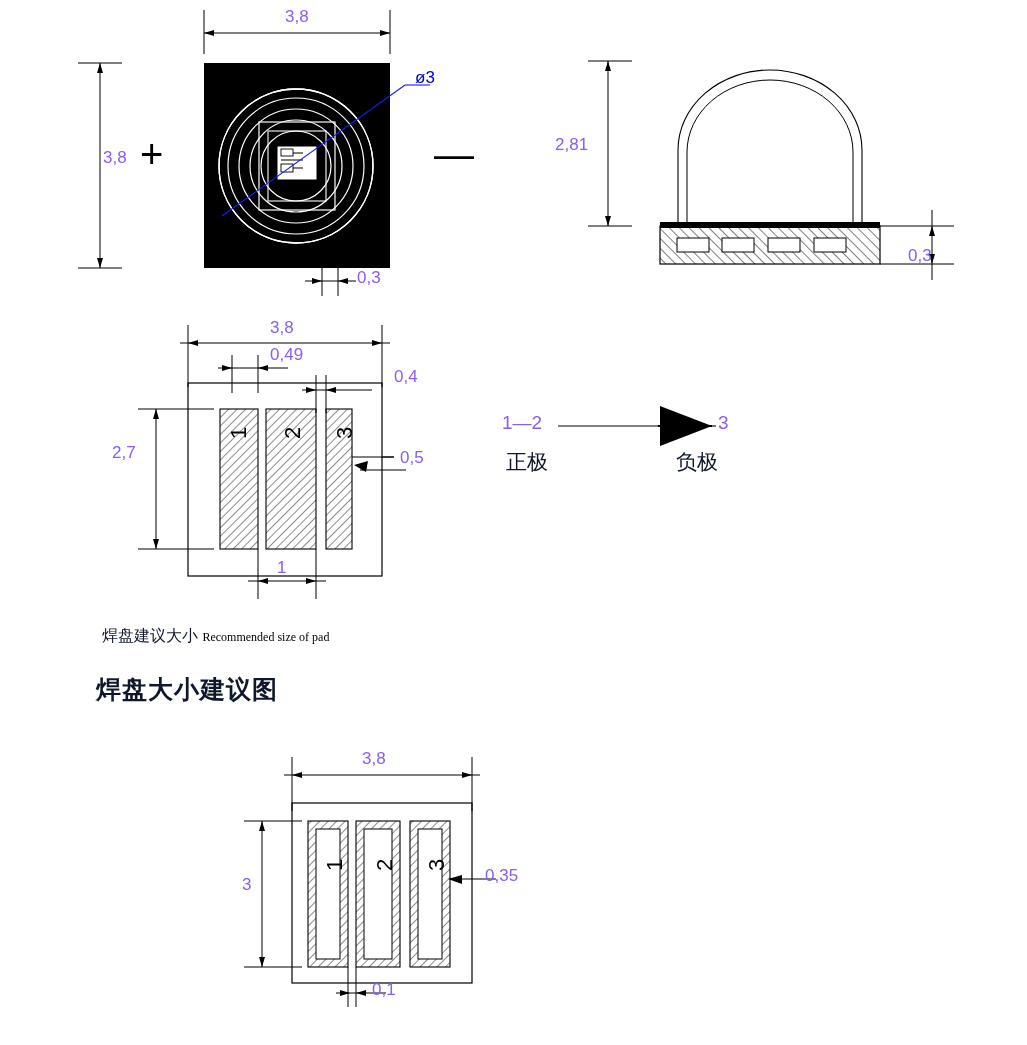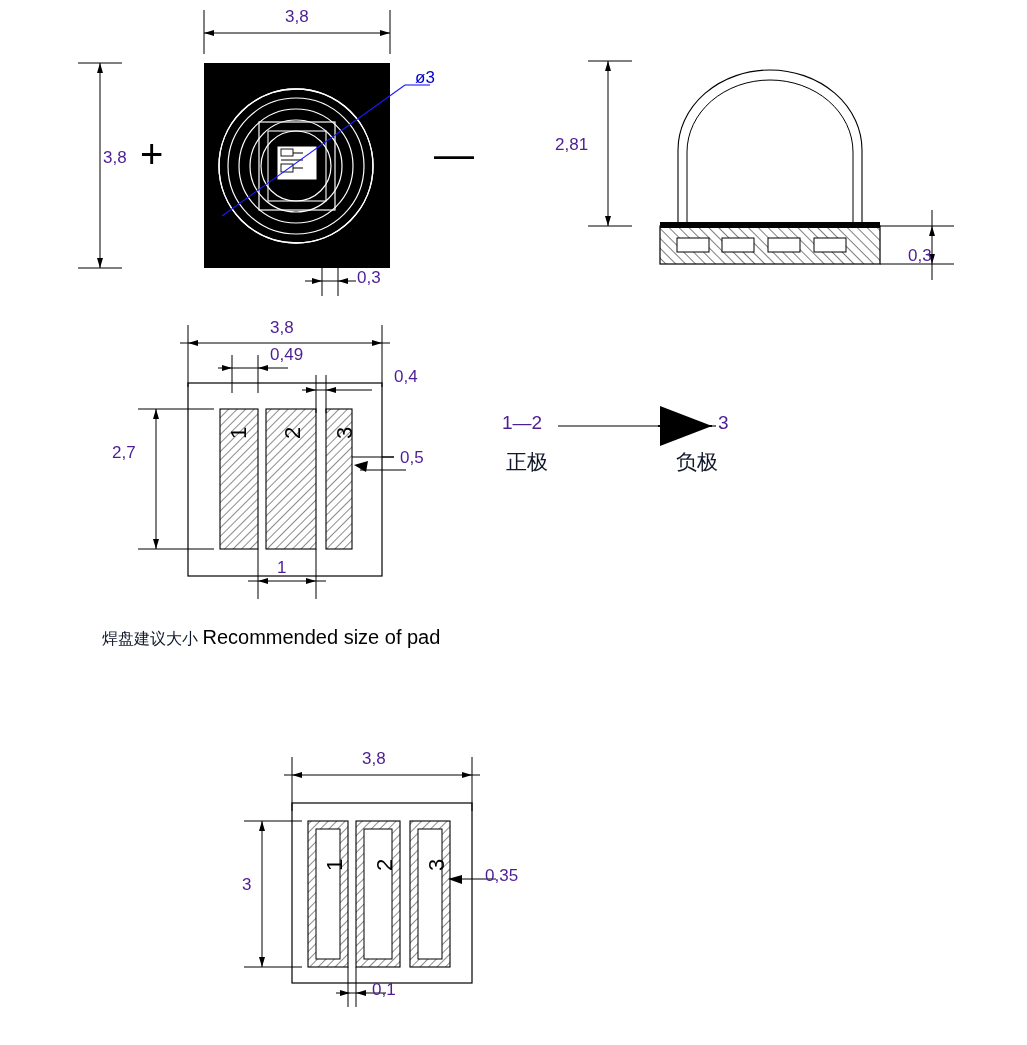--- a/index.html
+++ b/index.html
@@ -6,21 +6,21 @@
   body{
     width:1027px;height:1045px;
     background:#ffffff;
     font-family:"Liberation Sans", sans-serif;
     color:#000;
     position:relative;
     overflow:hidden;
   }
   .stage{position:absolute;left:0;top:0;width:1027px;height:1045px;}
   .abs{position:absolute;}
-  .dim{font-family:"Liberation Sans", sans-serif;font-size:17px;color:#4c1d95;white-space:nowrap;}
+  .dim{font-family:"Liberation Sans", sans-serif;font-size:17px;color:#8b5cf6;white-space:nowrap;}
   .cn{font-family:"DejaVu Sans", sans-serif;color:#0f172a;white-space:nowrap;}
   .blue{color:#0000cc;}
   svg{display:block;overflow:visible;}
   .ln{stroke:#000;stroke-width:1.1;fill:none;}
   .ln-thin{stroke:#000;stroke-width:1;fill:none;}
   .ln-blue{stroke:#1a1aff;stroke-width:1.1;fill:none;}
   .fill-black{fill:#000;}
   .none{fill:none;}
 </style>
 </head>
@@ -190,23 +190,24 @@
       <line class="ln" x1="232" y1="26" x2="232" y2="26"></line>
     </svg>
     <div class="abs dim" style="left:22px;top:12px;font-size:19px;">1—2</div>
     <div class="abs dim" style="left:238px;top:12px;font-size:19px;">3</div>
     <div class="abs cn" style="left:26px;top:48px;font-size:21px;">正极</div>
     <div class="abs cn" style="left:196px;top:48px;font-size:21px;">负极</div>
   </div>
 
   <div class="abs" style="left:102px;top:626px;">
     <span class="cn" style="font-family:Liberation Sans, sans-serif;font-size:16px;">焊盘建议大小</span>
-    <span style="font-family:Liberation Sans, sans-serif;font-size:20px;">Recommended size of pad</span>
-  </div>
-
+    <span style="font-family:Liberation Serif, serif;font-size:12px;">Recommended size of pad</span>
+  </div>
+
+  <div class="abs cn" style="left:96px;top:673px;font-size:25px;font-weight:bold;letter-spacing:1px;">焊盘大小建议图</div>
 
   <div class="abs" style="left:200px;top:745px;width:460px;height:290px;">
     <svg width="460" height="290">
       <defs>
         <pattern id="hatchD" width="6" height="6" patternTransform="rotate(45)" patternUnits="userSpaceOnUse">
           <line x1="0" y1="0" x2="0" y2="6" stroke="#000" stroke-width="0.9"></line>
         </pattern>
       </defs>
 
       <line class="ln-thin" x1="92" y1="12" x2="92" y2="66"></line>

